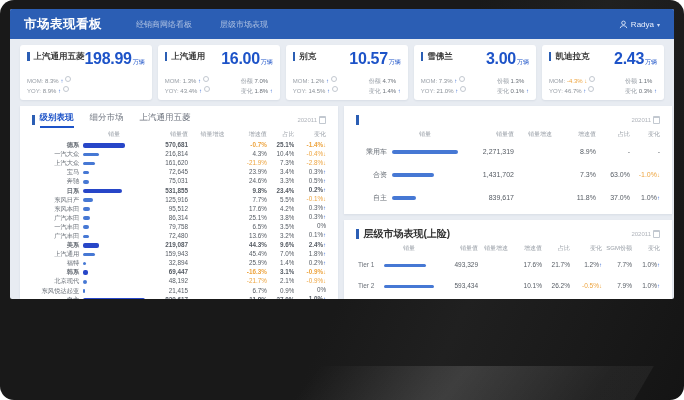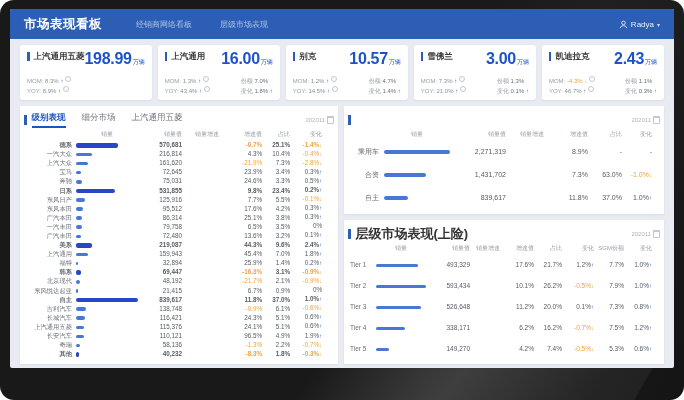--- a/index.html
+++ b/index.html
@@ -1,21 +1,21 @@
 <!DOCTYPE html>
 <html><head>
 <meta charset="utf-8">
 <style>
   html,body{margin:0;padding:0;background:#ffffff;font-family:"Liberation Sans","DejaVu Sans",sans-serif;}
   .stage{position:relative;width:684px;height:400px;overflow:hidden;}
   .bezel{position:absolute;inset:0;background:linear-gradient(115deg,#191919 55%,#202020 70%,#141414);border-radius:14px;overflow:hidden;}
   .bezel::after{content:'';position:absolute;bottom:0;right:40px;width:420px;height:34px;
     background:linear-gradient(100deg,rgba(255,255,255,0) 20%,rgba(255,255,255,.14) 55%,rgba(255,255,255,.05) 90%);
     transform:skewX(-30deg);}
-  .screen{position:absolute;left:10px;top:9px;width:664px;height:359px;background:#e8ecf2;overflow:hidden;border-radius:2px;}
+  .screen{position:absolute;left:10px;top:9px;width:664px;height:290px;background:#e8ecf2;overflow:hidden;border-radius:2px;}
 
   
   .topbar{height:30px;background:#2b5eb4;display:flex;align-items:center;padding:0 14px;box-sizing:border-box;}
   .app-title{color:#fff;font-size:12.5px;font-weight:bold;letter-spacing:.5px;white-space:nowrap;}
   .nav{display:flex;gap:28px;margin-left:34px;}
   .nav-item{color:rgba(255,255,255,.6);font-size:8px;cursor:pointer;white-space:nowrap;}
   .user{margin-left:auto;color:#e8eefc;font-size:8px;display:flex;align-items:center;gap:3px;cursor:pointer;}
   .user svg{display:block;}
   .caret{font-size:6px;color:#cfdcf5;}
 
@@ -33,32 +33,32 @@
   .metric-val{color:#8a9097;}
   .metric-val.dark{color:#6a7078;}
   .dir{font-size:6px;}
   .dir.up{color:#3f6fd4;}
   .dir.down{color:#eda43f;}
   .neg{color:#eda43f !important;}
   .info-dot{display:inline-block;width:4px;height:4px;border:1px solid #c2c8d0;border-radius:50%;margin-left:2px;vertical-align:1px;cursor:pointer;}
 
   
   .main{display:flex;gap:6px;padding:6px 10px 8px;box-sizing:border-box;}
-  .panel{background:#fff;border-radius:0;box-shadow:0 1px 2px rgba(30,50,90,.08);box-sizing:border-box;padding:5px 4px;}
+  .panel{background:#fff;border-radius:0;box-shadow:0 1px 2px rgba(30,50,90,.08);box-sizing:border-box;padding:5px 12px;}
   .left-panel{width:318px;height:258px;}
   .right-col{flex:1;display:flex;flex-direction:column;gap:6px;}
   .joint-panel{height:108px;}
   .tier-panel{flex:1;}
 
   .tabs{display:flex;align-items:center;height:17px;}
   .panel-accent{width:2.5px;height:10px;background:#2b5eb4;margin-right:5px;flex:none;}
   .tabgroup{display:flex;gap:16px;align-items:center;}
   .tab{font-size:8.5px;color:#707680;cursor:pointer;padding-bottom:2px;border-bottom:2px solid transparent;white-space:nowrap;}
   .tab.active{color:#1d53c8;font-weight:bold;border-bottom-color:#1d53c8;}
-  .panel-title{font-size:13px;color:#333;font-weight:bold;white-space:nowrap;}
+  .panel-title{font-size:10px;color:#333;font-weight:bold;white-space:nowrap;}
   .panel-date{margin-left:auto;font-size:6px;color:#b0b4bb;display:flex;align-items:center;gap:2px;cursor:pointer;}
   .cal-icon{display:inline-block;width:5px;height:5px;border:1px solid #c2c8d0;border-top-width:2px;border-radius:1px;}
 
   .thead{display:flex;align-items:center;height:12px;font-size:6px;color:#9aa0a8;}
   .rows{display:block;}
   .trow{display:flex;align-items:center;}
   .trow.bold{font-weight:bold;}
   .trow.bold .co{color:#1f2430;}
   .co{box-sizing:border-box;overflow:hidden;white-space:nowrap;}
   .bar{display:inline-block;height:3.5px;background:#4678d4;border-radius:2px;}

